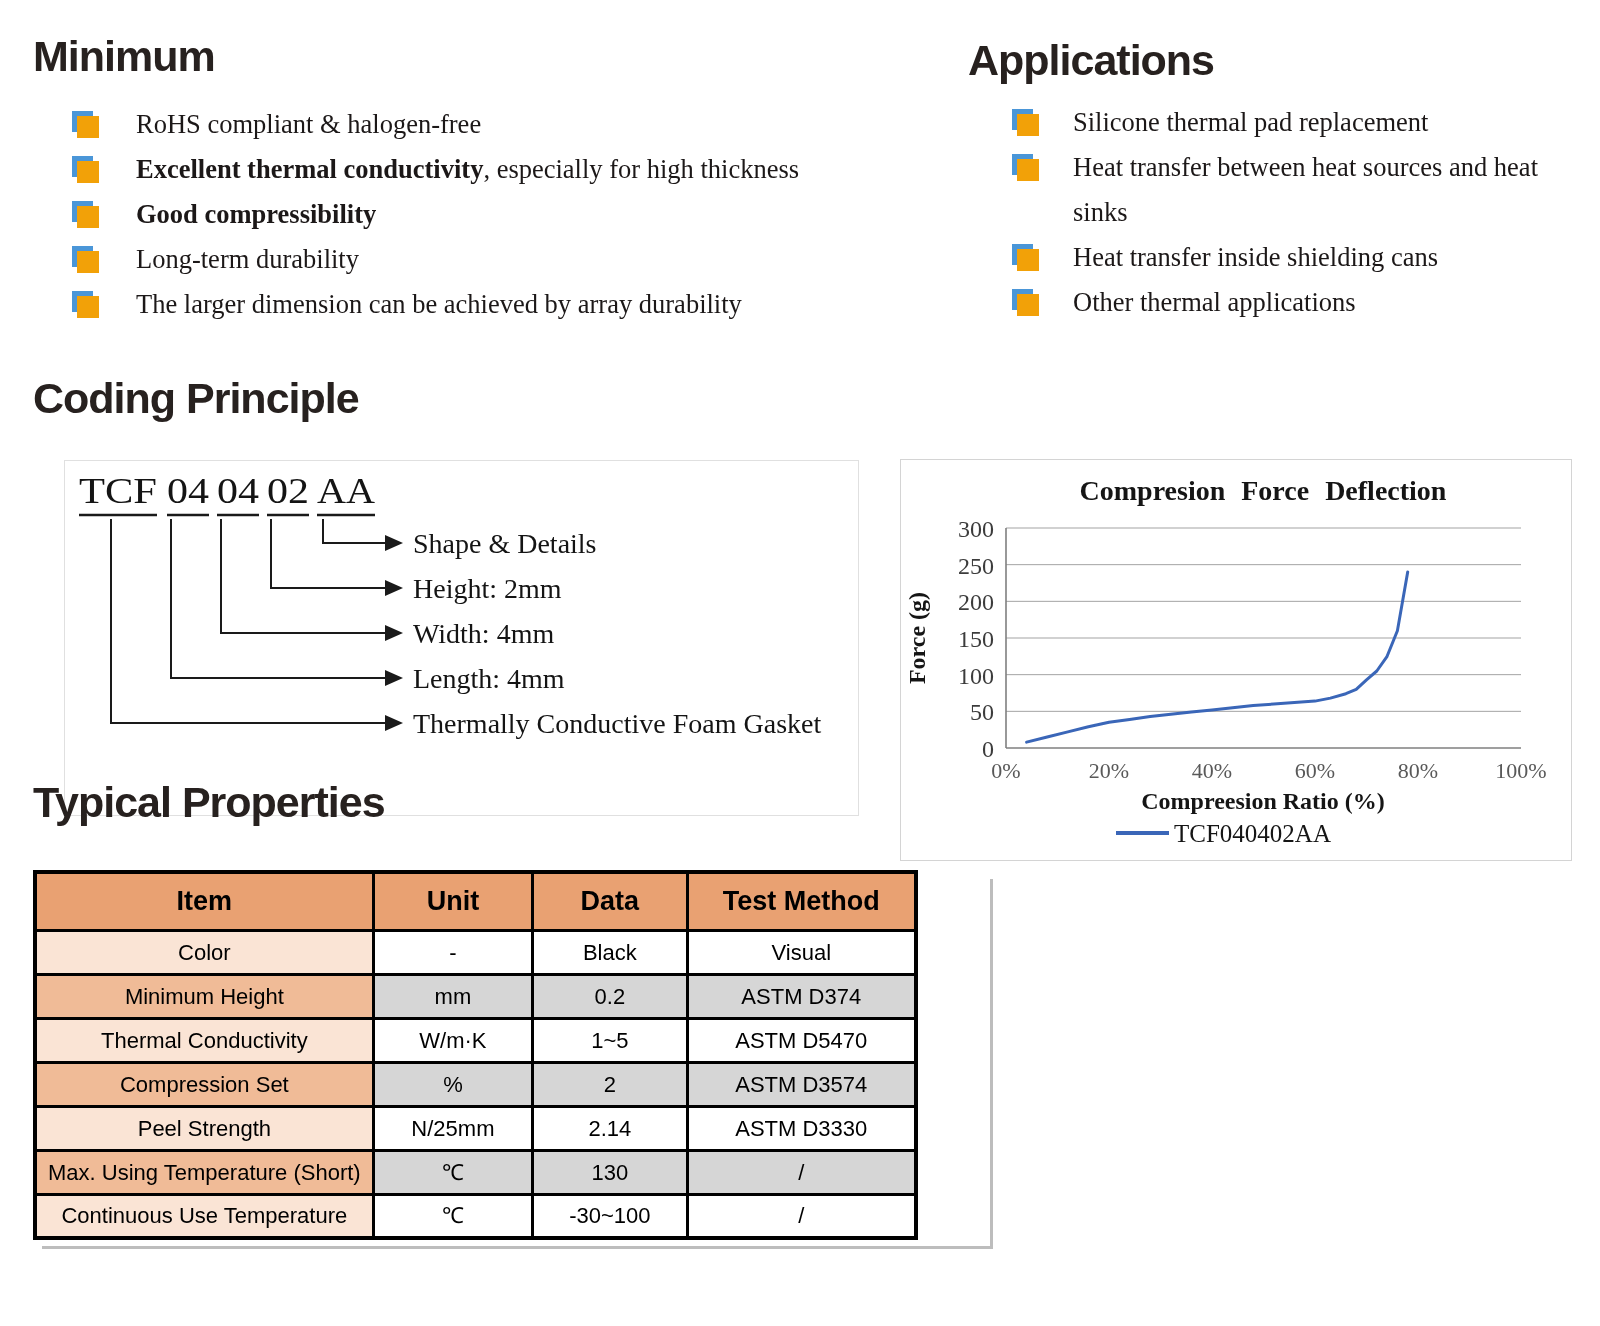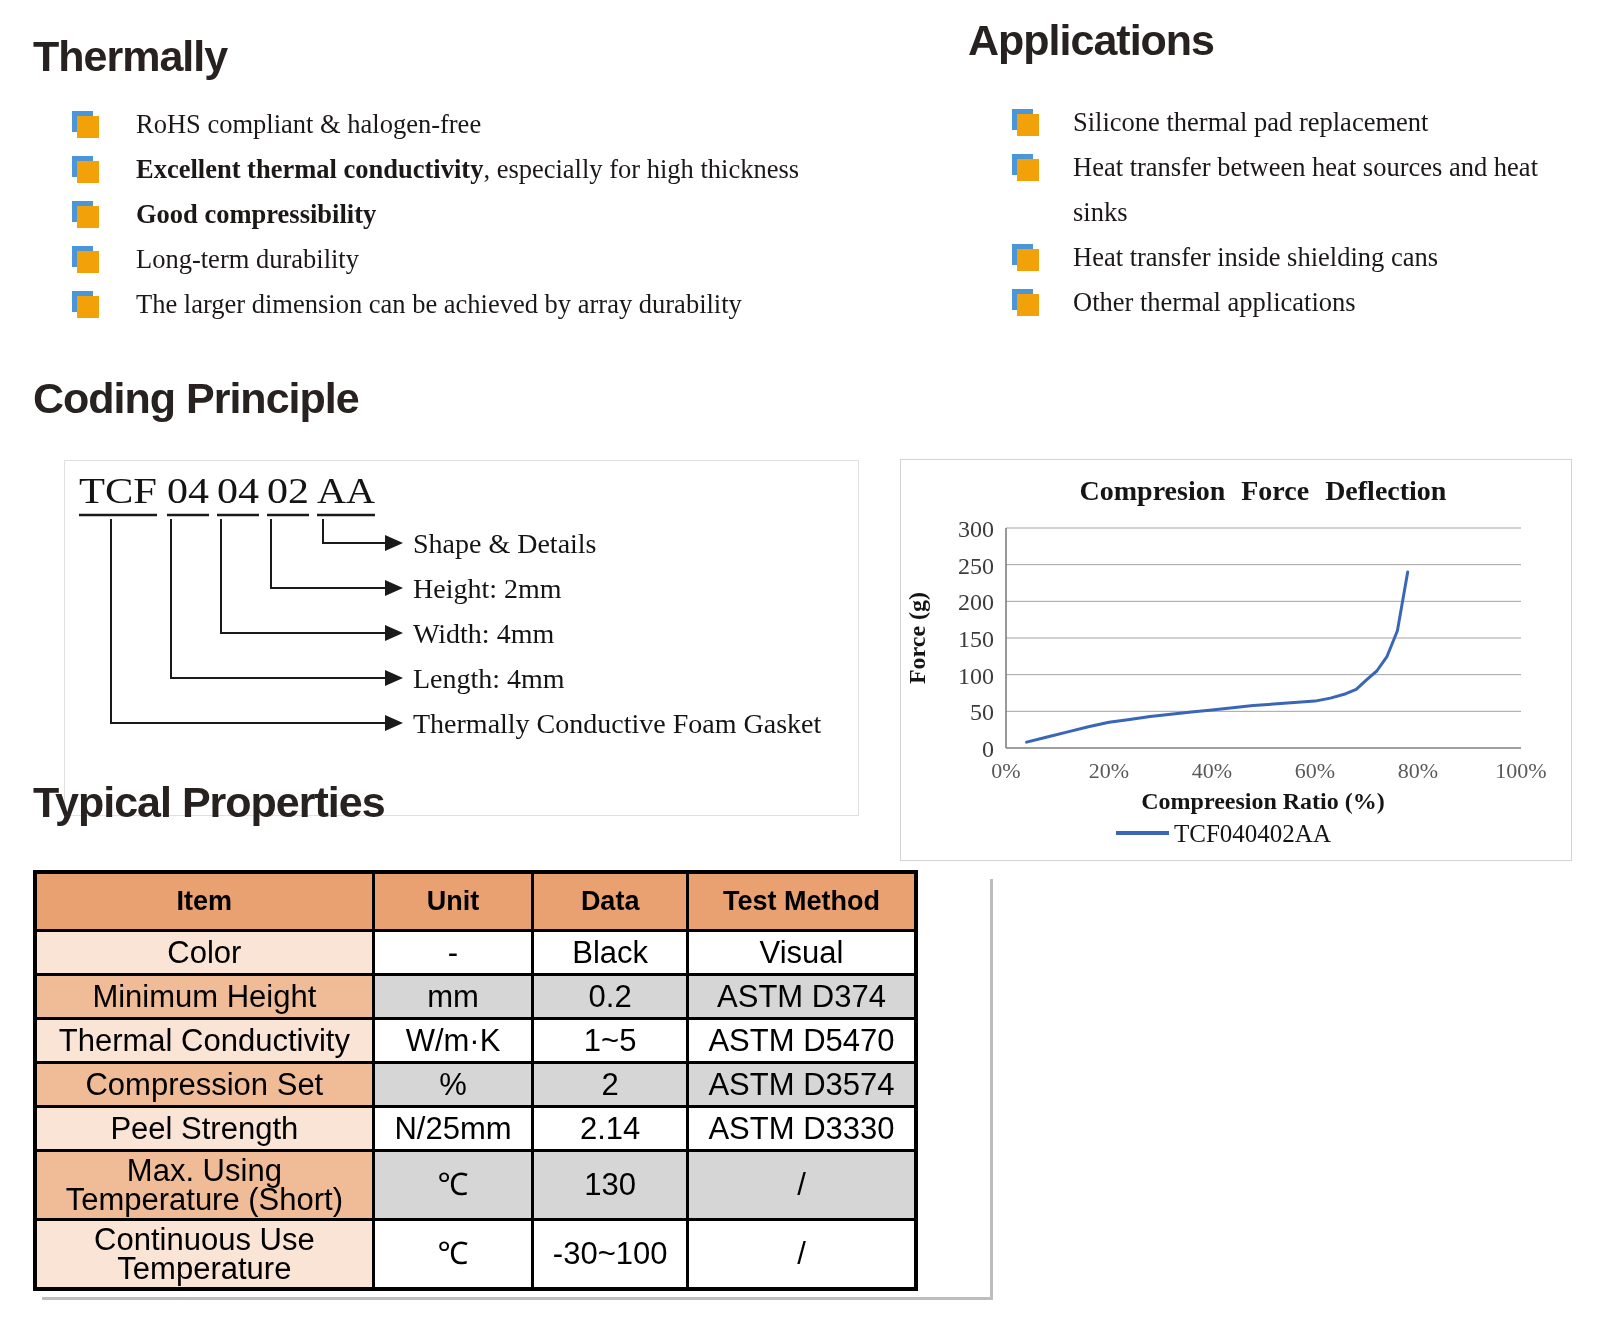--- a/index.html
+++ b/index.html
@@ -51,32 +51,32 @@
   .tbl-wrap { position:absolute; left:33px; top:870px; width:951px; }
   .tbl-shadow-r { position:absolute; right:-9px; top:9px; width:3px; height:100%; background:#bdbdbd; }
   .tbl-shadow-b { position:absolute; left:9px; bottom:-9px; width:100%; height:3px; background:#bdbdbd; }
   table.props {
     border-collapse:collapse; width:885px; background:#fff; position:relative;
     font-family:"Liberation Sans", sans-serif; text-align:center; color:#000;
     border:4px solid #000;
   }
   table.props th, table.props td { border:3px solid #000; padding:4px 4px; }
   table.props th { background:#e9a172; font-size:27px; font-weight:bold; height:58px; }
-  table.props td { font-size:31px; height:44px; line-height:29px; }
+  table.props td { font-size:22px; height:44px; line-height:29px; }
   tr.light td.item { background:#fae4d5; }
   tr.light td.val  { background:#ffffff; }
   tr.dark  td.item { background:#f0bb97; }
   tr.dark  td.val  { background:#d6d6d6; }
 </style>
 </head>
 <body>
 
 <div class="page">
 
-  <div class="sec-title" style="left:33px; top:32px;">Thermally</div>
+  <div class="sec-title" style="left:33px; top:32px;">Minimum</div>
   <div class="blist" style="left:72px; top:102px; width:860px;">
     <div class="bitem">
       <span class="icon-sq">
           <span class="sq-blue"></span>
           <span class="sq-orange"></span>
         </span>
       <span class="feat-gap"></span>
       <span class="txt"><span class="b"></span><span>RoHS compliant &amp; halogen-free</span></span>
     </div>
     <div class="bitem">
@@ -106,21 +106,21 @@
     <div class="bitem">
       <span class="icon-sq">
           <span class="sq-blue"></span>
           <span class="sq-orange"></span>
         </span>
       <span class="feat-gap"></span>
       <span class="txt"><span class="b"></span><span>The larger dimension can be achieved by array durability</span></span>
     </div>
   </div>
 
-  <div class="sec-title" style="left:968px; top:16px;">Applications</div>
+  <div class="sec-title" style="left:968px; top:36px;">Applications</div>
   <div class="blist" style="left:1012px; top:100px; width:540px;">
     <div class="bitem">
       <span class="icon-sq">
           <span class="sq-blue"></span>
           <span class="sq-orange"></span>
         </span>
       <span class="app-gap"></span>
       <span class="txt" style="width:480px;">Silicone thermal pad replacement</span>
     </div>
     <div class="bitem">

